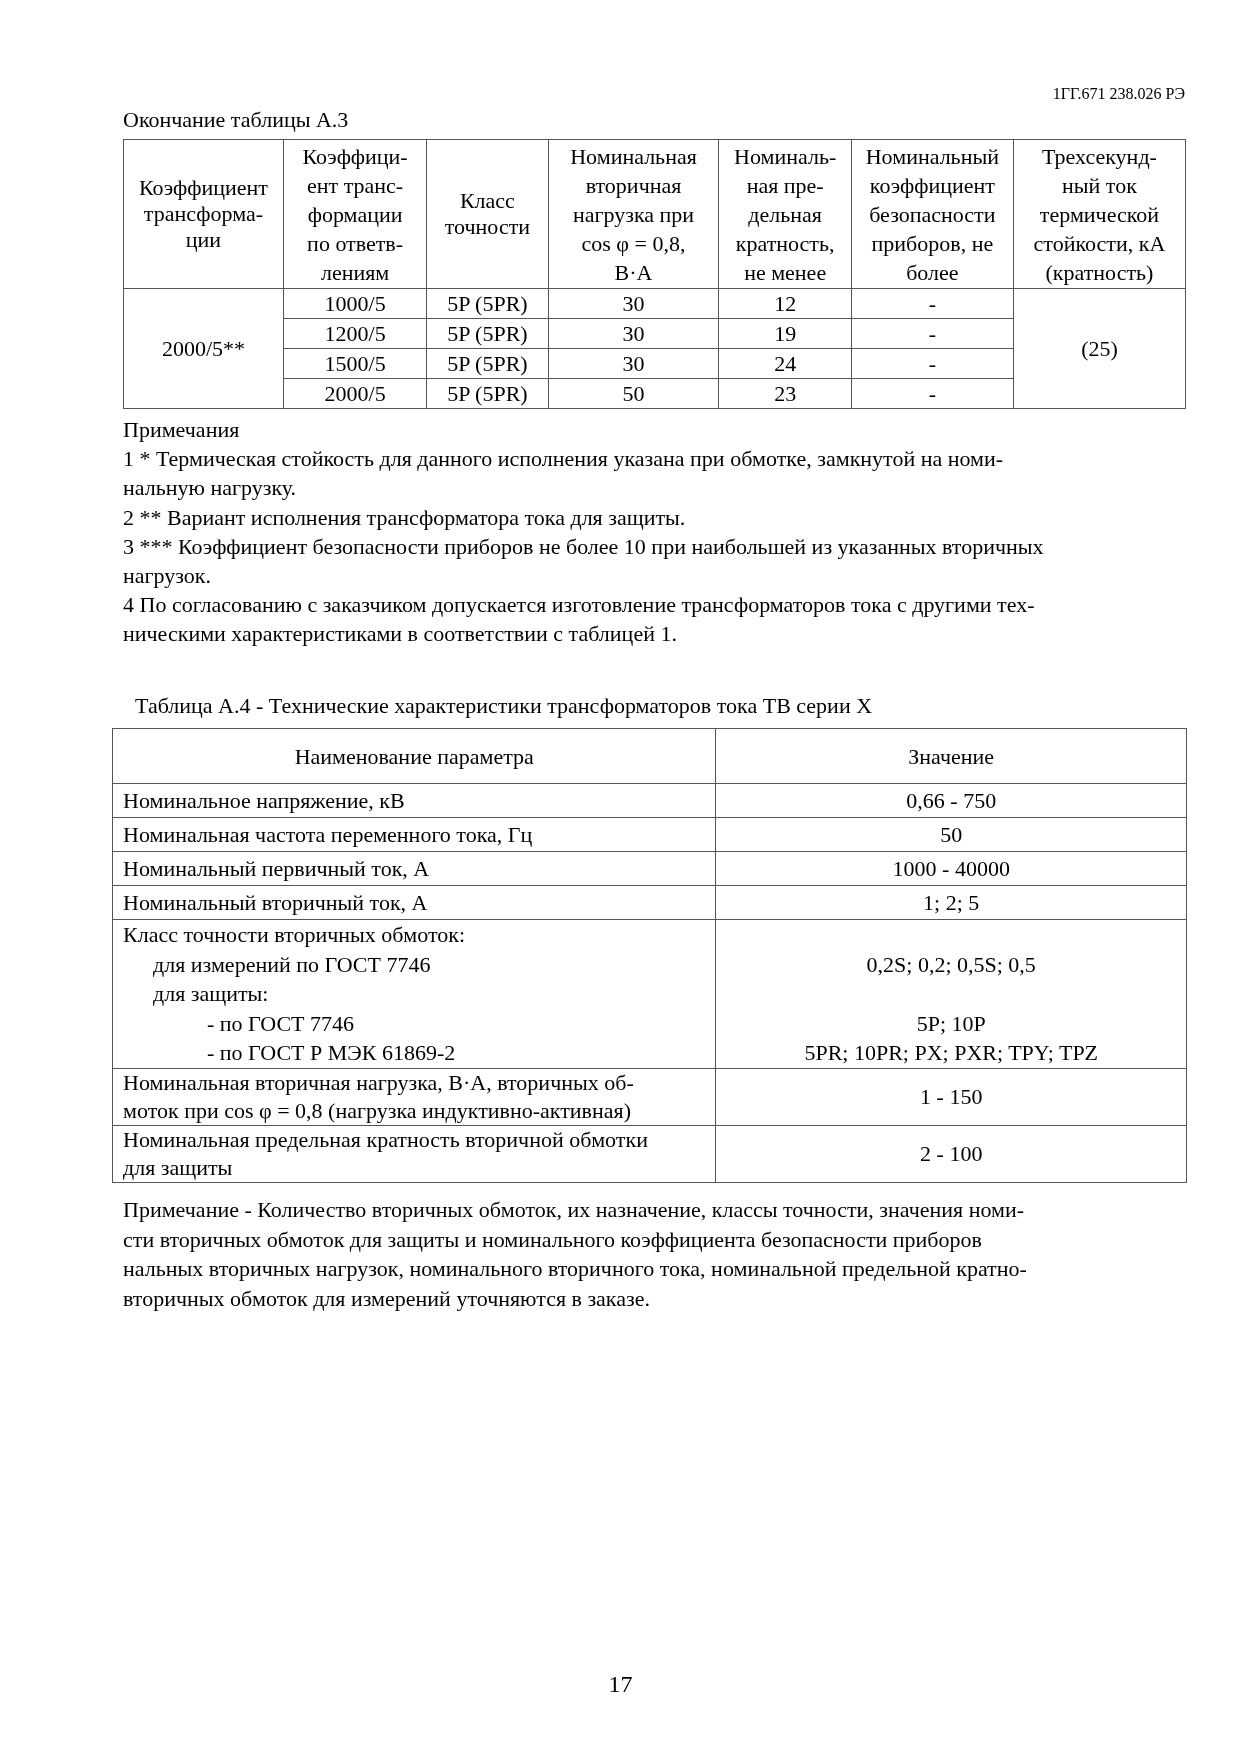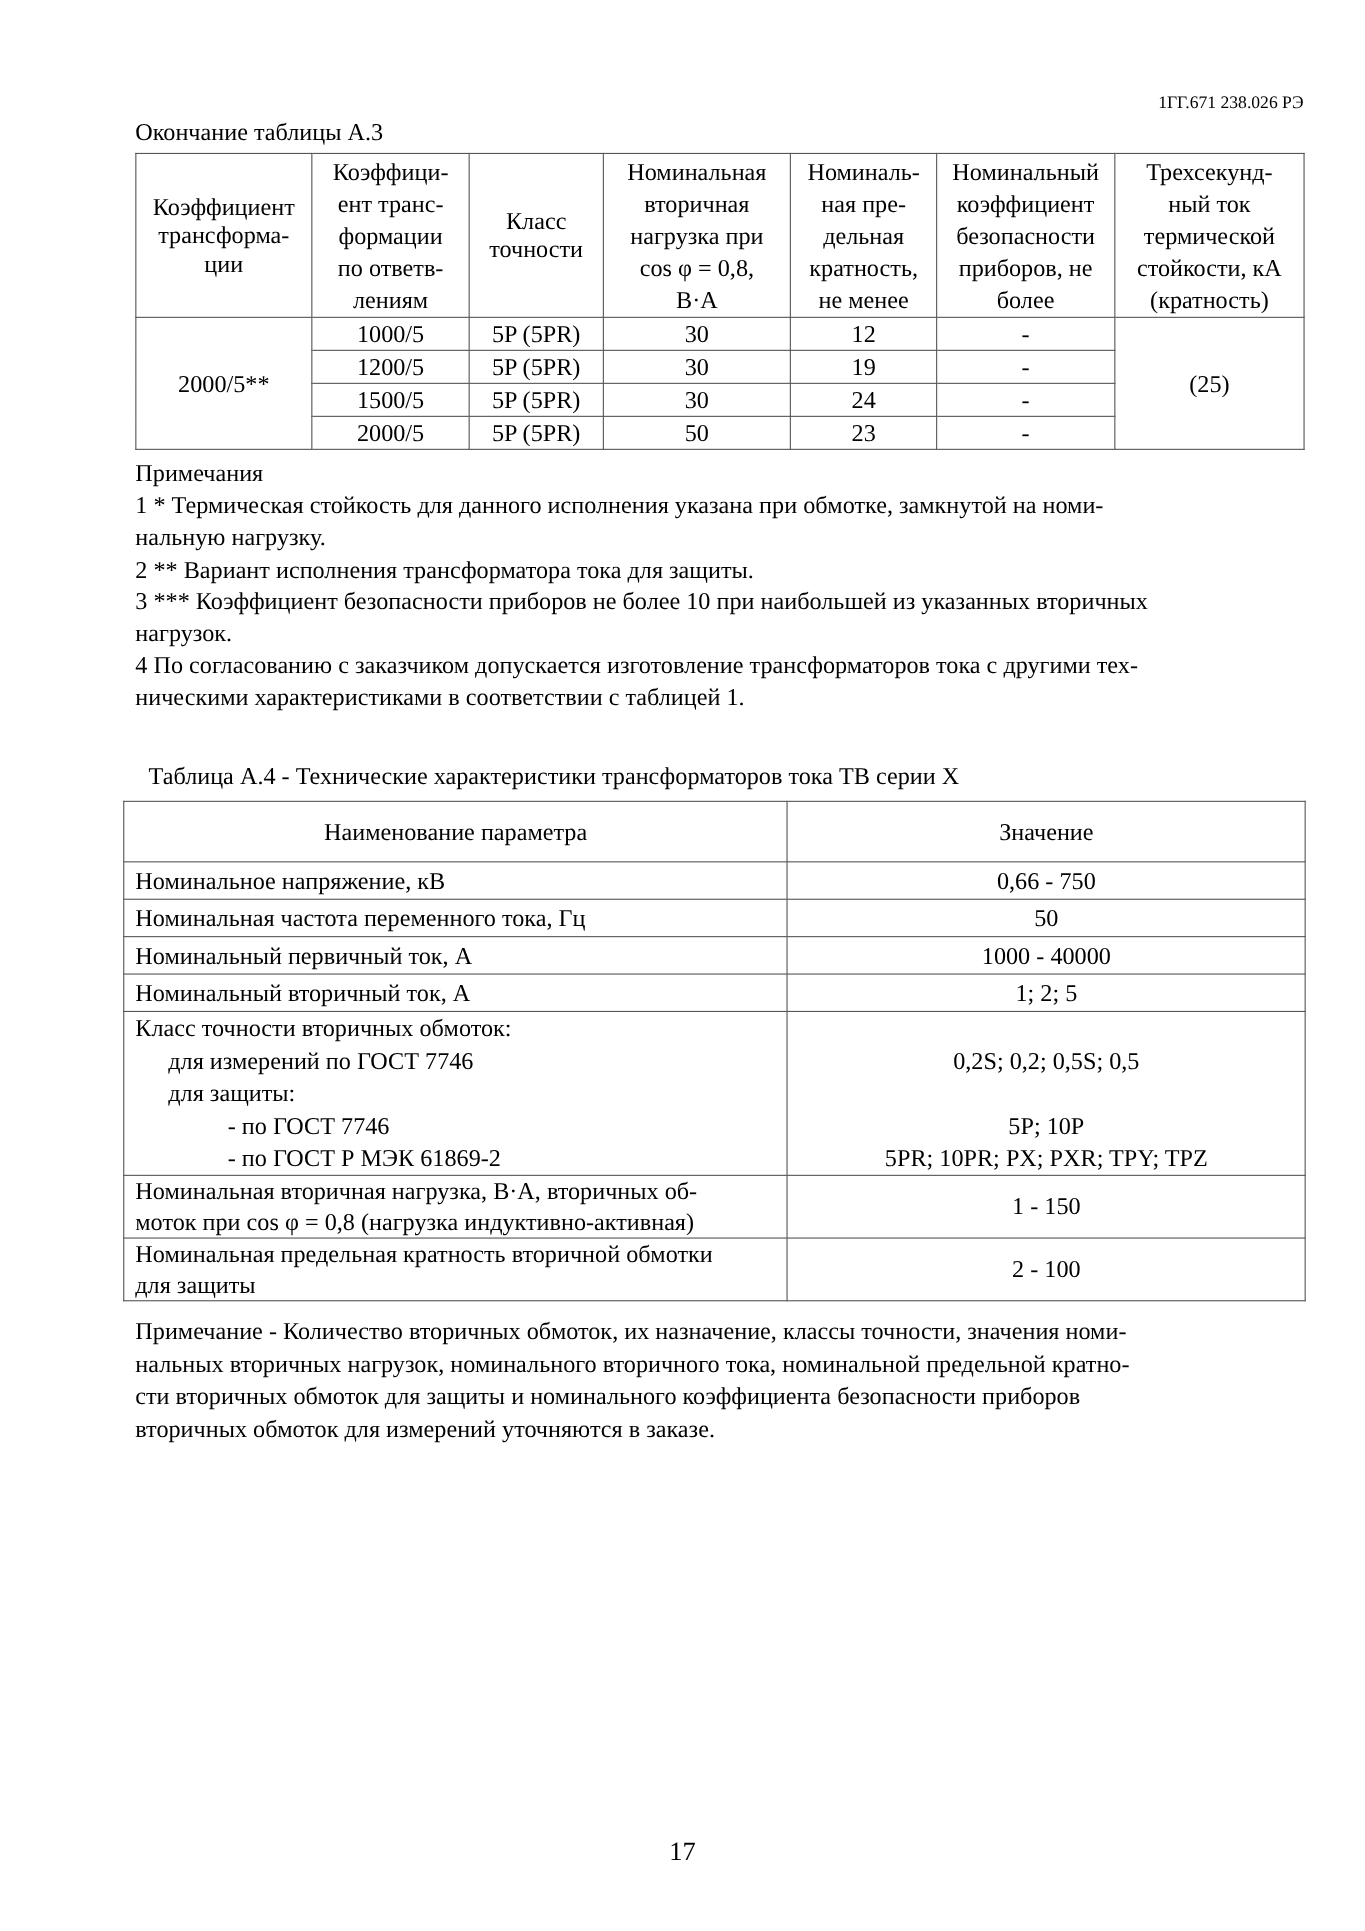--- a/index.html
+++ b/index.html
@@ -194,18 +194,18 @@
         <span class="line">Номинальная предельная кратность вторичной обмотки</span>
         <span class="line">для защиты</span>
       </td>
       <td>2 - 100</td>
     </tr>
   </tbody>
 </table>
 
 <div id="a4-note" class="abs notes">
   <span class="line">Примечание - Количество вторичных обмоток, их назначение, классы точности, значения номи-</span>
+  <span class="line">сти вторичных обмоток для защиты и номинального коэффициента безопасности приборов</span>
   <span class="line">нальных вторичных нагрузок, номинального вторичного тока, номинальной предельной кратно-</span>
-  <span class="line">сти вторичных обмоток для защиты и номинального коэффициента безопасности приборов</span>
   <span class="line">вторичных обмоток для измерений уточняются в заказе.</span>
 </div>
 
 <div id="page-number" class="abs">17</div>
 
 </body></html>

